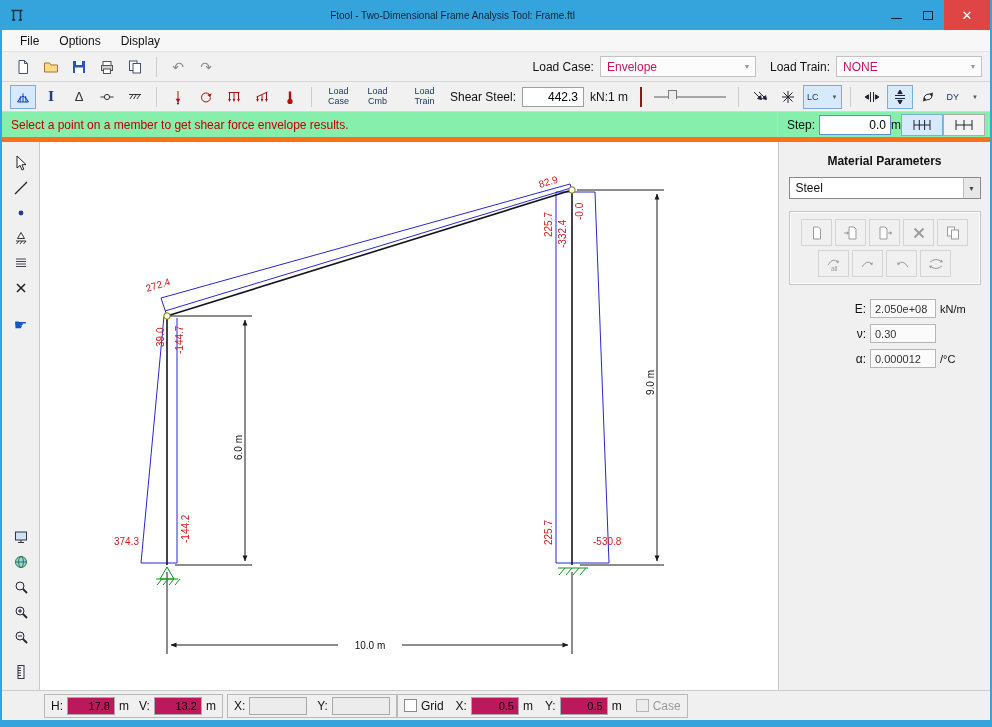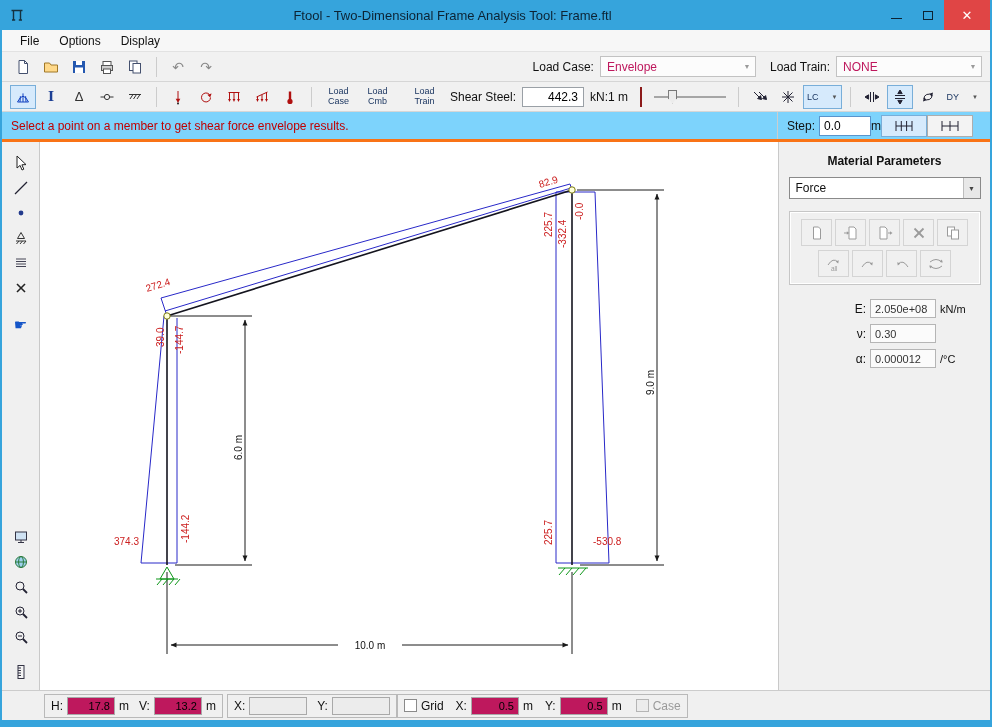--- a/index.html
+++ b/index.html
@@ -1,19 +1,19 @@
 <!DOCTYPE html>
 <html><head>
 <meta charset="utf-8">
 <style>
 *{margin:0;padding:0;box-sizing:border-box}
 body{background:#8d9aa5;font-family:"Liberation Sans",sans-serif;font-size:12px;color:#111;-webkit-user-select:none;user-select:none}
 .window{width:992px;height:727px;display:flex;flex-direction:column;background:#f0f0f0;border-left:2px solid #36a4dc;border-right:2px solid #36a4dc;border-bottom:7px solid #36a4dc;margin:0 auto}
 .titlebar{height:30px;background:#36a4dc;display:flex;align-items:center;padding-left:7px;flex:0 0 auto}
-.titlebar .title{flex:1;text-align:center;font-size:13px;color:#0c2334;white-space:nowrap;overflow:hidden}
+.titlebar .title{flex:1;text-align:center;font-size:10px;color:#0c2334;white-space:nowrap;overflow:hidden}
 .win-btns{display:flex;align-items:stretch;align-self:stretch}
 .win-btn{width:32px;display:flex;align-items:center;justify-content:center}
 .win-btn.close{width:46px;background:#e04545;color:#fff;font-size:13px}
 .glyph-min{width:11px;height:1px;background:#0c2334;margin-top:6px}
 .glyph-max{width:10px;height:9px;border:1px solid #0c2334}
 .menubar{height:22px;background:#f7f7f7;display:flex;align-items:center;padding-left:8px;border-bottom:1px solid #e2e2e2;flex:0 0 auto}
 .menu-item{padding:3px 10px}
 .toolbar{height:30px;background:#f1f1f1;border-bottom:1px solid #d6d6d6;display:flex;align-items:center;padding:0 8px;flex:0 0 auto;gap:2px}
 .tb{width:26px;height:24px;display:flex;align-items:center;justify-content:center;border:1px solid transparent;flex:0 0 auto}
 .tb.active{background:#d6eafc;border-color:#78aed9}
@@ -25,24 +25,24 @@
 .combo{height:21px;border:1px solid #c2c2c2;background:#fcfcfc;display:flex;align-items:center}
 .combo .cv{flex:1;padding:0 6px;color:#be185d;white-space:nowrap;overflow:hidden}
 .combo .ca{width:16px;color:#9a9a9a;font-size:7px;text-align:center}
 .loadbtn{width:37px;height:26px;display:flex;flex-direction:column;align-items:center;justify-content:center;line-height:1.1;font-size:9px;color:#17325e;border:1px solid transparent}
 .slider{width:72px;height:20px;position:relative;margin:0 4px;flex:0 0 auto}
 .slider .track{position:absolute;left:0;right:0;top:9px;height:2px;background:#a6a6a6}
 .slider .thumb{position:absolute;left:14px;top:3px;width:9px;height:14px;background:#ececec;border:1px solid #777;clip-path:polygon(0 0,100% 0,100% 62%,50% 100%,0 62%)}
 .badgebtn{display:flex;align-items:center;gap:13px;font-size:9px;color:#17325e;padding:0 3px;height:24px;border:1px solid transparent}
 .badgebtn .ca{font-size:6px;color:#555}
 .badgebtn.active{background:#d6eafc;border-color:#78aed9}
-.msgrow{height:30px;display:flex;flex:0 0 auto;border-bottom:3px solid #f97316;background:#7dd3fc}
+.msgrow{height:30px;display:flex;flex:0 0 auto;border-bottom:5px solid #f97316;background:#86efac}
 .msg{flex:1;display:flex;align-items:center;padding-left:9px;color:#c00000}
 .steppanel{width:213px;border-left:1px solid #cdcdcd;display:flex;align-items:center;padding:0 5px;}
-.step-inp{width:52px;height:20px;border:1px solid #5a94cc;background:#fff;text-align:left;padding:0 4px;font:12px "Liberation Sans",sans-serif}
+.step-inp{width:72px;height:20px;border:1px solid #5a94cc;background:#fff;text-align:right;padding:0 4px;font:12px "Liberation Sans",sans-serif}
 .step-btn{width:46px;height:22px;border:1px solid #adadad;background:#f3f3f3;display:flex;align-items:center;justify-content:center}
 .step-btn.active{background:#d6eafc;border-color:#78aed9}
 .main{flex:1;display:flex;min-height:0}
 .tools{width:38px;background:#f0f0f0;border-right:1px solid #c9c9c9;display:flex;flex-direction:column;align-items:center;padding:8px 0 6px 0}
 .tool{width:28px;height:25px;display:flex;align-items:center;justify-content:center;flex:0 0 auto}
 .hand{font-size:15px;color:#1555c8;line-height:1}
 .canvas{flex:1;background:#fff;overflow:hidden}
 .rightpanel{width:212px;background:#f0f0f0;border-left:1px solid #c9c9c9;display:flex;flex-direction:column;align-items:center}
 .mp-title{font-weight:bold;margin-top:12px}
 .mp-combo{width:192px;margin-top:9px;height:22px;border:1px solid #8a8a8a;background:#fff;display:flex;align-items:center}
@@ -505,21 +505,21 @@
           <text class="dl" transform="translate(202,318) rotate(-90)">6.0 m</text>
           <text class="dl" transform="translate(614,253) rotate(-90)">9.0 m</text>
           <text class="dl" x="330" y="507" text-anchor="middle">10.0 m</text>
         </g>
       </svg>
     </div>
 
     <div class="rightpanel">
       <div class="mp-title">Material Parameters</div>
       <div class="mp-combo">
-        <span class="cv">Force</span>
+        <span class="cv">Steel</span>
         <span class="ca">▼</span>
       </div>
       <div class="mp-box">
         <div class="mp-btnrow">
           <div class="mp-btn">
             <svg class="i" width="16" height="16" viewBox="0 0 16 16">
                 <path d="M4.5 2 h5 l2 2 v10 h-7 z" fill="#fff" stroke="#9b9b9b"></path>
               </svg>
           </div>
           <div class="mp-btn">

